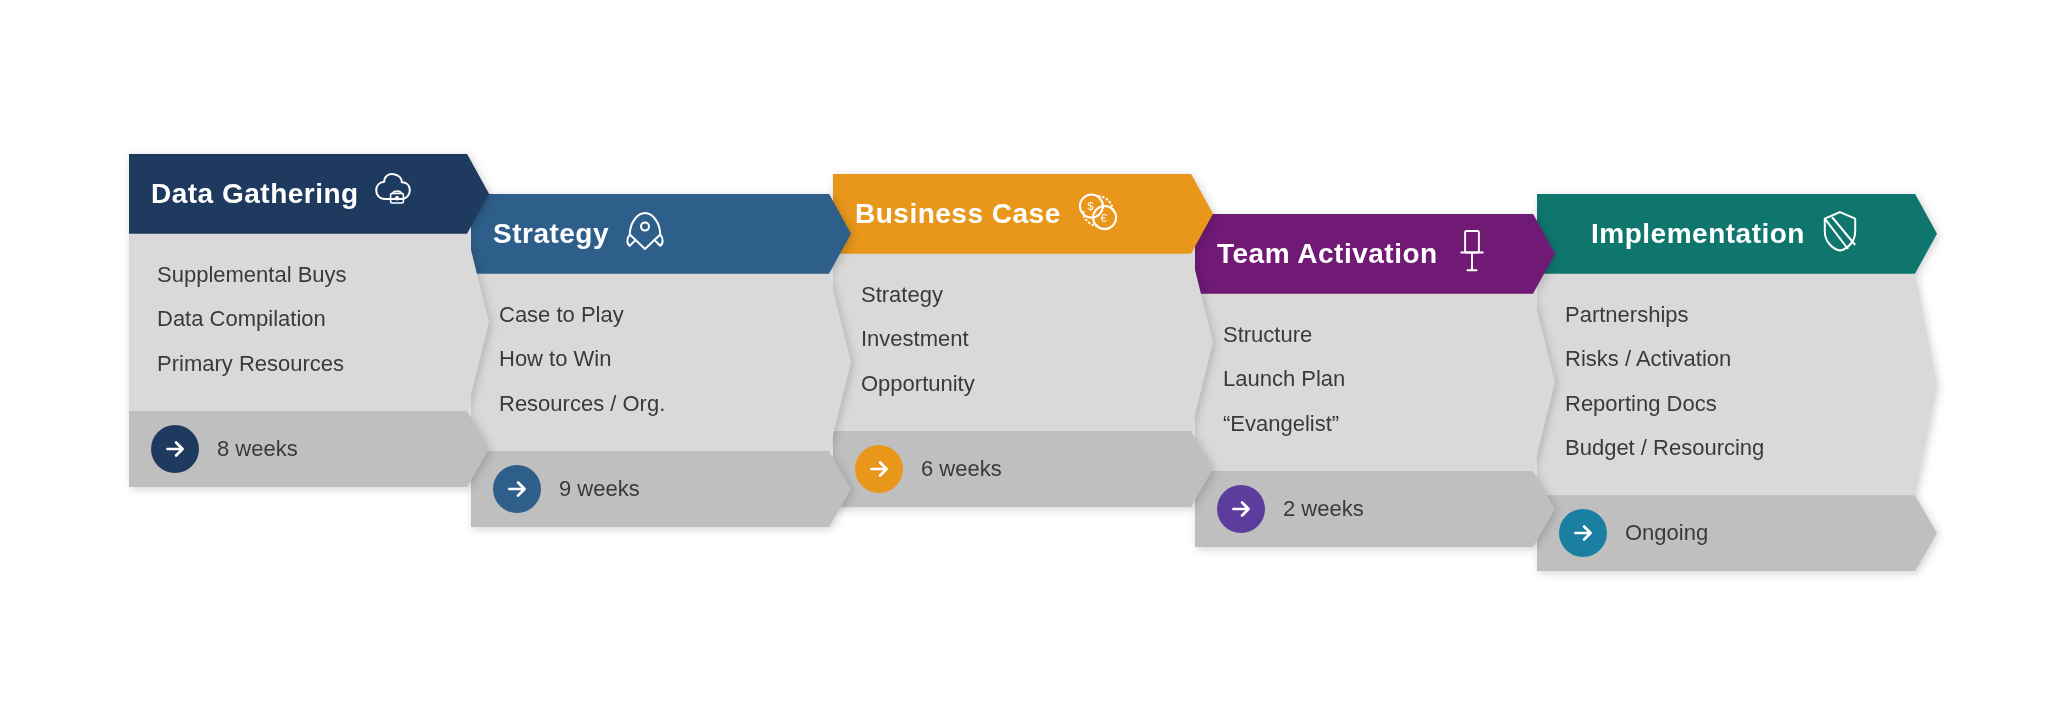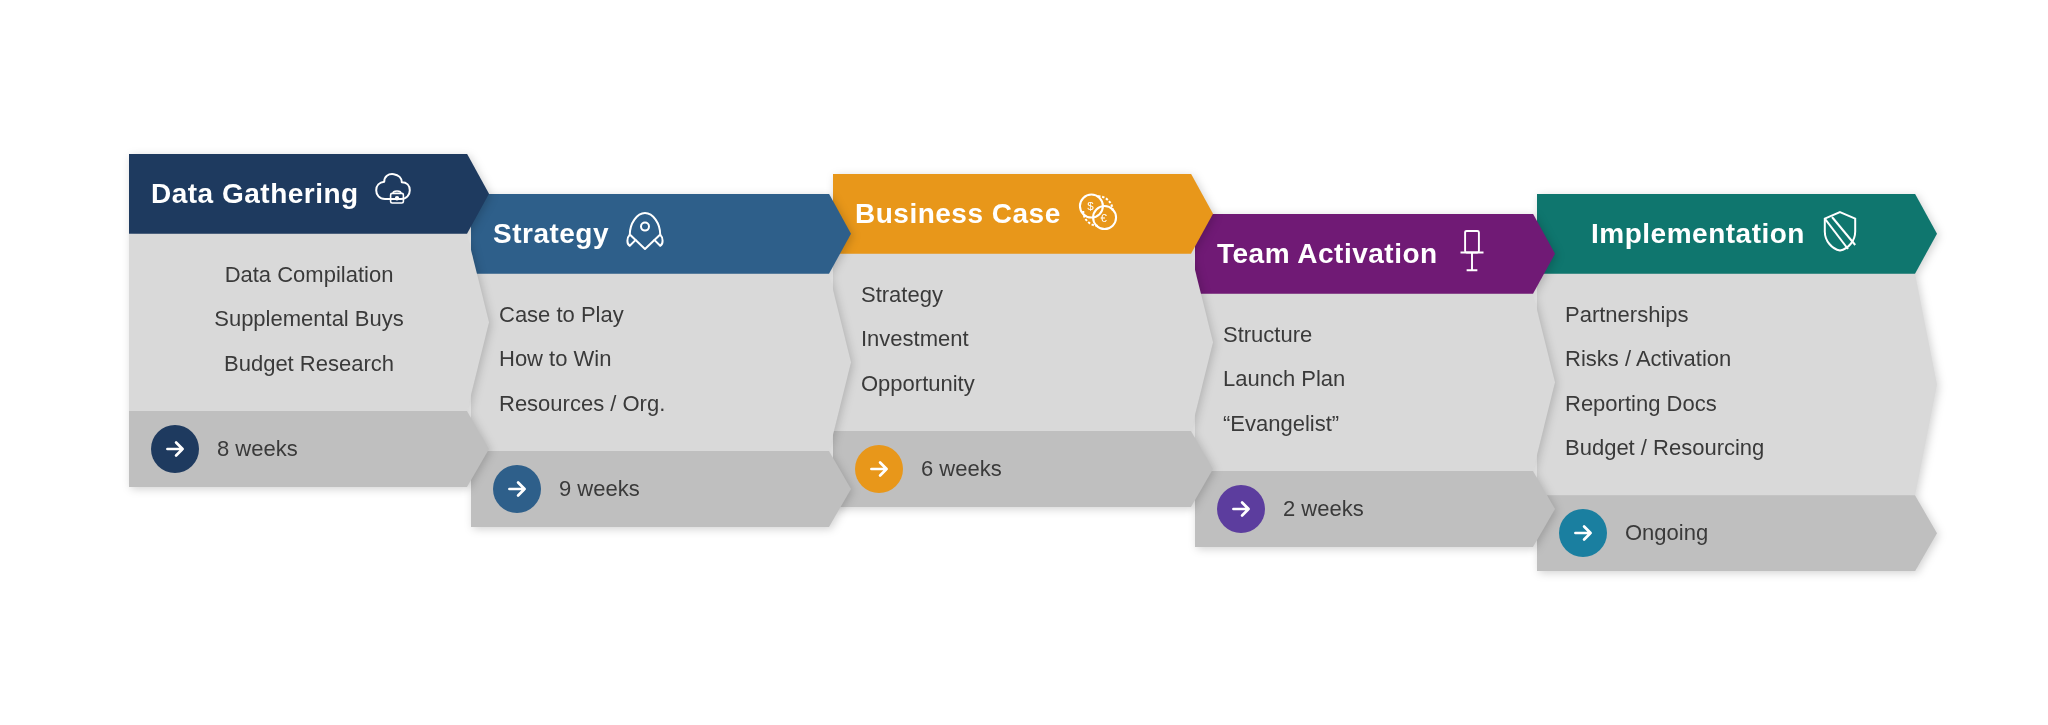--- a/index.html
+++ b/index.html
@@ -21,21 +21,21 @@
       position: relative;
     }
     .card {
       position: relative;
       display: flex;
       flex-direction: column;
       margin-right: -18px;
       z-index: 1;
       filter: drop-shadow(2px 2px 4px rgba(0,0,0,0.18));
     }
-    .card:nth-child(1) { z-index: 5; text-align: center; }
+    .card:nth-child(1) { z-index: 5; }
     .card:nth-child(2) { z-index: 4; margin-top: 40px; }
     .card:nth-child(3) { z-index: 3; margin-top: 20px; }
     .card:nth-child(4) { z-index: 2; margin-top: 60px; }
     .card:nth-child(5) { z-index: 1; margin-top: 40px; }
 
     .card-header {
       display: flex;
       align-items: center;
       padding: 14px 24px 14px 22px;
       min-height: 80px;
@@ -132,23 +132,23 @@
         <svg viewBox="0 0 60 50" fill="none" stroke="white" stroke-width="2.5" width="48" height="40">
     <path d="M15 35 C8 35 4 30 4 24 C4 18 8 14 14 13.5 C14 7 19 3 26 4 C32 5 36 9 36 14 C42 14 46 18 46 24 C46 30 42 35 35 35 Z" stroke-linejoin="round"></path>
     <rect x="22" y="28" width="16" height="12" rx="2" stroke="white" stroke-width="2"></rect>
     <path d="M25 28 C25 24 35 24 35 28" stroke="white" stroke-width="2" fill="none"></path>
     <circle cx="30" cy="34" r="1.5" fill="white"></circle>
   </svg>
       </span>
     </div>
     <div class="card-body">
       <div class="card-body-inner">
-        <div class="card-item">Data Compilation</div>
-          <div class="card-item">Supplemental Buys</div>
-          <div class="card-item">Budget Research</div>
+        <div class="card-item">Supplemental Buys</div>
+          <div class="card-item">Data Compilation</div>
+          <div class="card-item">Primary Resources</div>
       </div>
     </div>
     <div class="card-footer">
       <div class="arrow-btn btn-navy">
         <svg viewBox="0 0 24 24" fill="white">
           <path d="M5 12 L19 12 M13 6 L19 12 L13 18" stroke="white" stroke-width="2.5" fill="none" stroke-linecap="round" stroke-linejoin="round"></path>
         </svg>
       </div>
       <span class="duration-text">8 weeks</span>
     </div>

